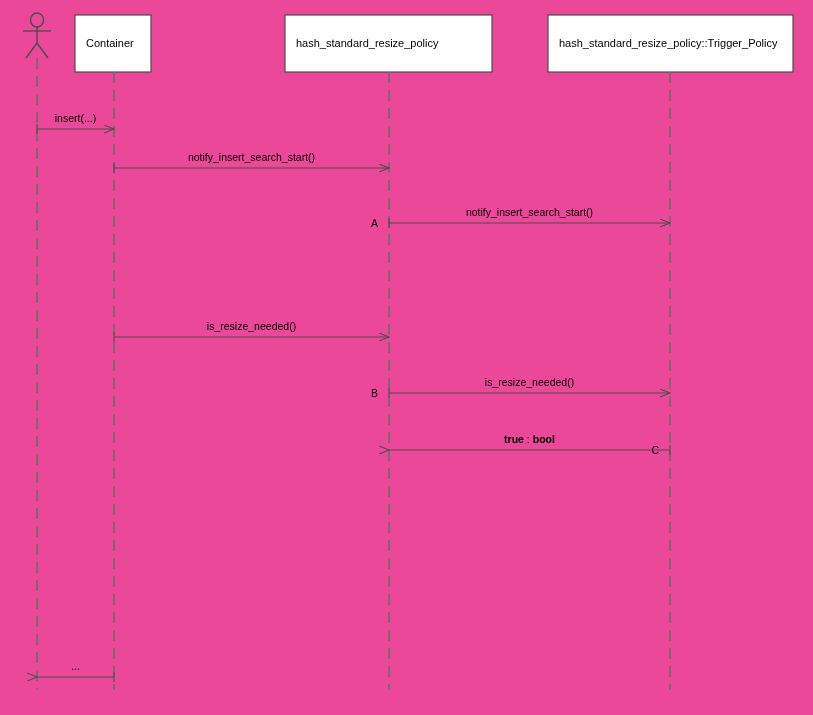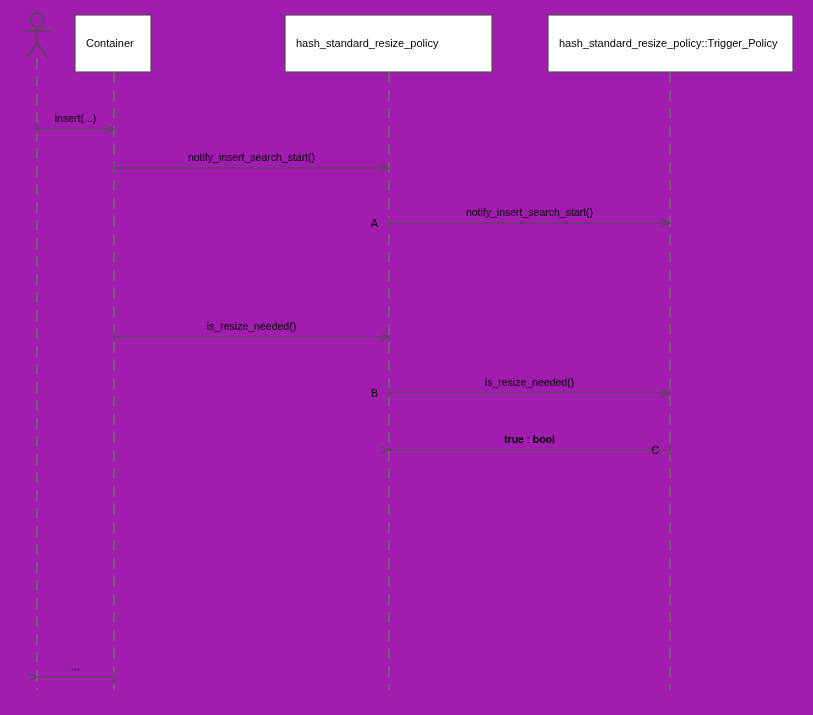--- a/index.html
+++ b/index.html
@@ -8,21 +8,21 @@
     background: #ffffff;
   }
   body {
     font-family: "Liberation Sans", sans-serif;
     color: #000000;
   }
   #diagram-root {
     position: relative;
     width: 813px;
     height: 715px;
-    background: #a21caf;
+    background: #ec4899;
     overflow: hidden;
   }
   #diagram-svg {
     position: absolute;
     top: 0;
     left: 0;
     width: 813px;
     height: 715px;
   }
   .participant-label {

